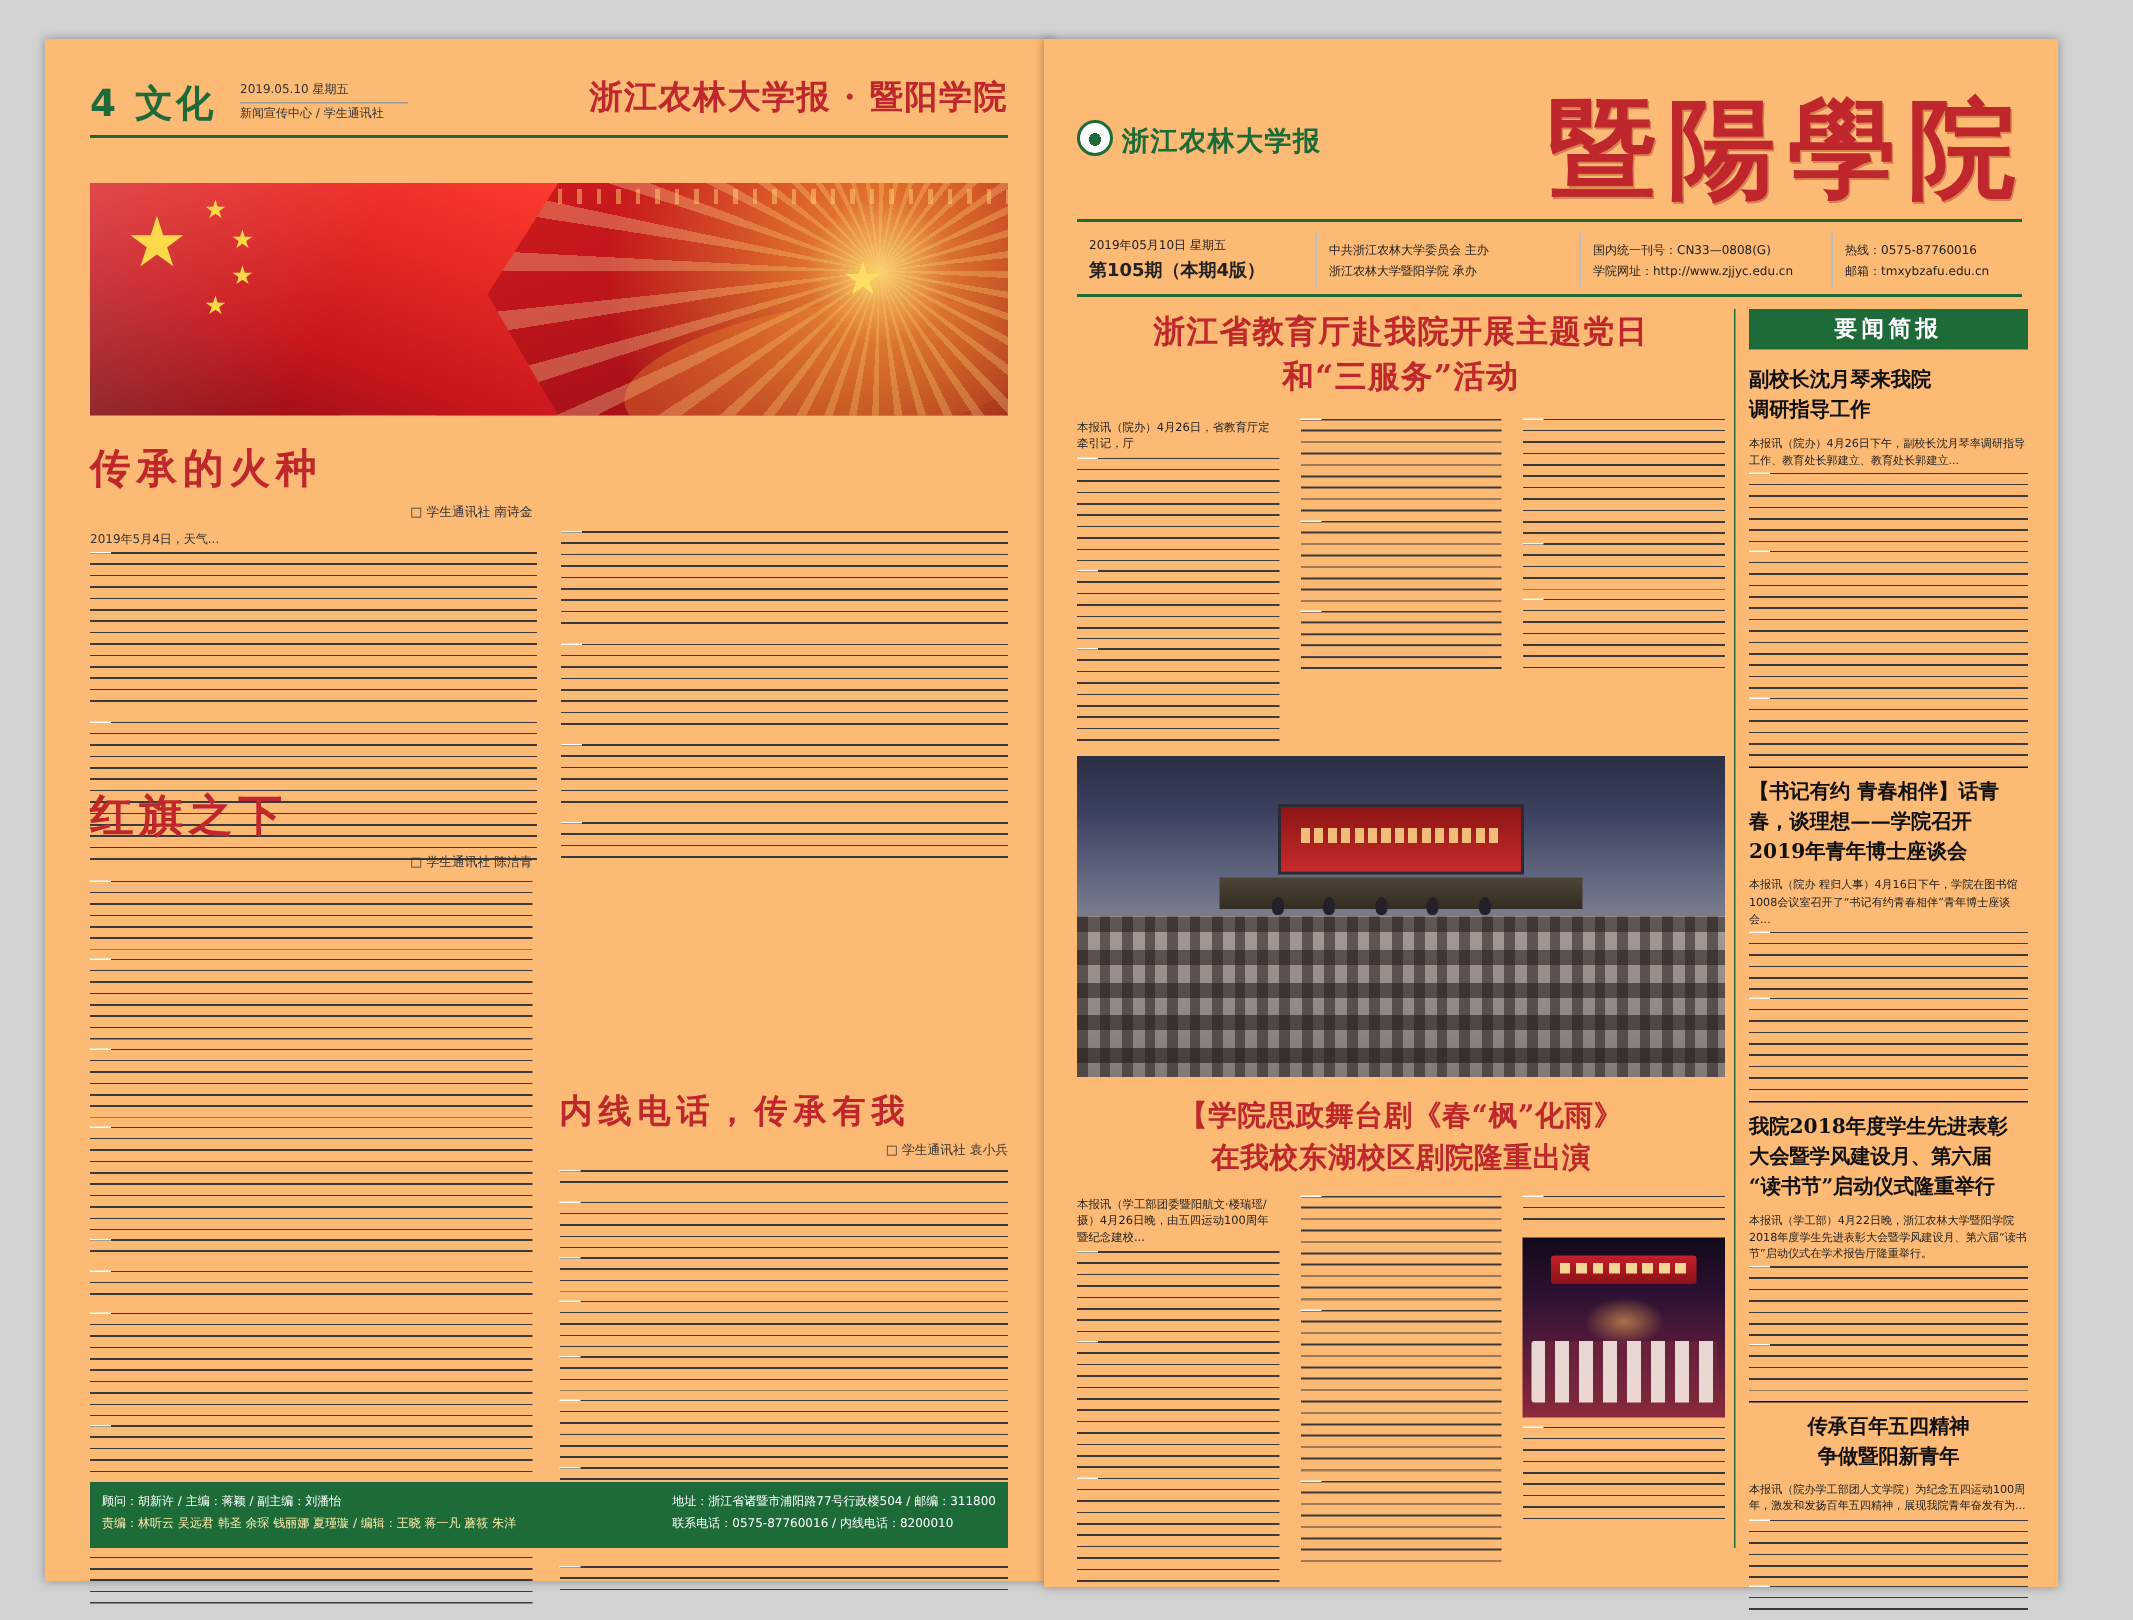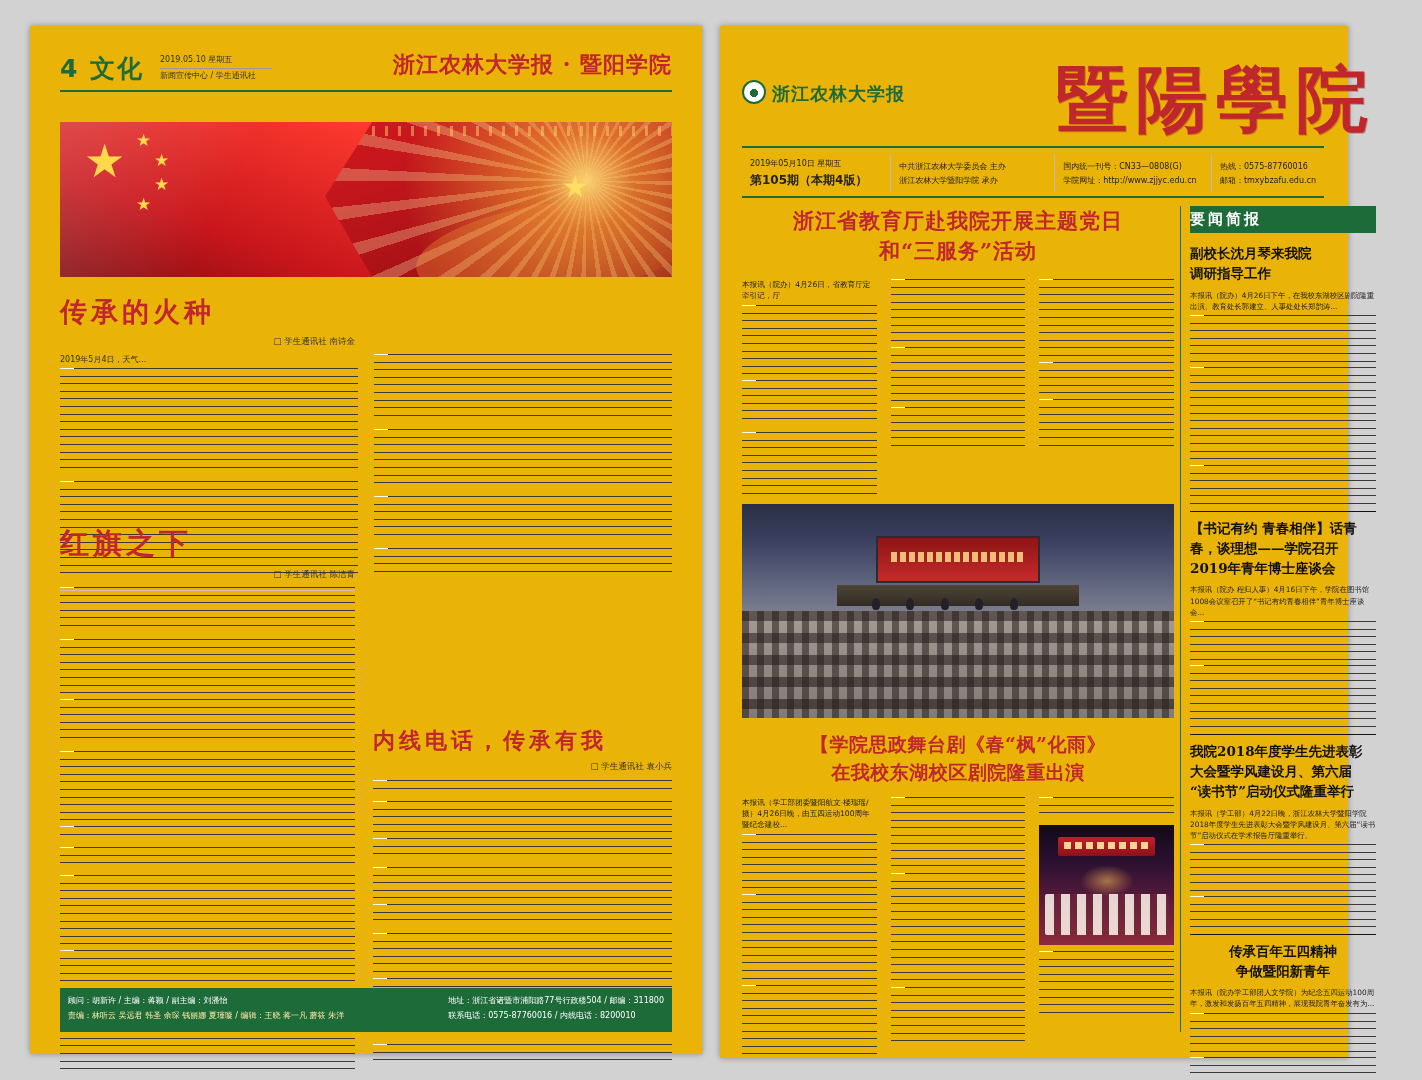--- a/index.html
+++ b/index.html
@@ -7,25 +7,25 @@
   body {
     width:1422px; height:1080px;
     background:#cfcfcf;
     font-family:"DejaVu Sans", sans-serif;
     overflow:hidden;
   }
   .spread { position:relative; width:1422px; height:1080px; background:#d2d2d2; }
 
   
   .page {
-    position:absolute; background:#eab308;
+    position:absolute; background:#fdba74;
     box-shadow:0 0 6px rgba(0,0,0,.35);
   }
   #page-left  { left:30px;  top:26px;  width:672px; height:1028px; }
-  #page-right { left:720px; top:26px;  width:628px; height:1032px; }
+  #page-right { left:696px; top:26px;  width:676px; height:1032px; }
 
   
   .l-head { position:absolute; left:30px; top:24px; width:612px; height:42px; }
   .l-head .folio {
     position:absolute; left:0; top:2px;
     font-family:"DejaVu Sans", sans-serif;
     font-size:25px; font-weight:bold; color:#1e6b3a; letter-spacing:2px;
   }
   .l-head .dateline {
     position:absolute; left:100px; top:4px; font-size:8px; color:#333;
@@ -181,21 +181,21 @@
   .theatre .banner .t { position:absolute; left:6%; top:30%; right:6%; height:34%;
     background:repeating-linear-gradient(90deg,#ffe9a0 0 7px, rgba(255,255,255,0) 7px 11px); opacity:.9; }
   .theatre .cast { position:absolute; left:4%; right:4%; bottom:8%; height:34%;
     background:repeating-linear-gradient(90deg, rgba(250,240,230,.88) 0 9px, rgba(120,40,60,.5) 9px 16px);
     border-radius:2px; }
   .theatre .glow { position:absolute; left:30%; top:34%; width:40%; height:26%;
     background:radial-gradient(ellipse at center, rgba(255,190,90,.55), rgba(255,190,90,0) 70%); }
 
   
   .side-banner {
-    background:#1e6b3a; color:#fff; text-align:left;
+    background:#1e6b3a; color:#fff; text-align:center;
     font-size:15px; font-weight:bold; letter-spacing:3px; padding:4px 0;
     font-family:"DejaVu Serif", serif;
   }
   .side-item-title {
     font-weight:bold; font-size:13.5px; line-height:1.5; color:#111;
     font-family:"DejaVu Serif", serif;
   }
   .side-hr { height:1px; background:#111; margin:7px 0 6px; }
   .r-colrule { position:absolute; left:460px; top:180px; bottom:26px; width:1px; background:#1e6b3a; }
 </style>
@@ -437,21 +437,21 @@
     </div>
 
     <div class="r-side">
       <div class="side-banner">要闻简报</div>
       <div style="height:10px"></div>
 
       <div>
         <div class="side-item-title">副校长沈月琴来我院</div>
         <div class="side-item-title">调研指导工作</div>
         <div style="height:6px"></div>
-        <div style="font-size:7.4px;color:#222;line-height:1.5;">本报讯（院办）4月26日下午，在我校东湖校区剧院隆重出演、教育处长郭建立、人事处处长郑韵涛...</div>
+        <div style="font-size:7.4px;color:#222;line-height:1.5;">本报讯（院办）4月26日下午，副校长沈月琴率调研指导工作、教育处长郭建立、教育处长郭建立...</div>
         <div class="fake-text ft indent" style="height:47px;margin-top:3px;"></div>
         <div style="height:5px"></div>
         <div class="fake-text ft indent" style="height:93px;"></div>
         <div style="height:5px"></div>
         <div class="fake-text ft indent" style="height:39px;"></div>
         <div class="side-hr"></div>
       </div>
 
       <div>
         <div class="side-item-title">【书记有约 青春相伴】话青</div>

